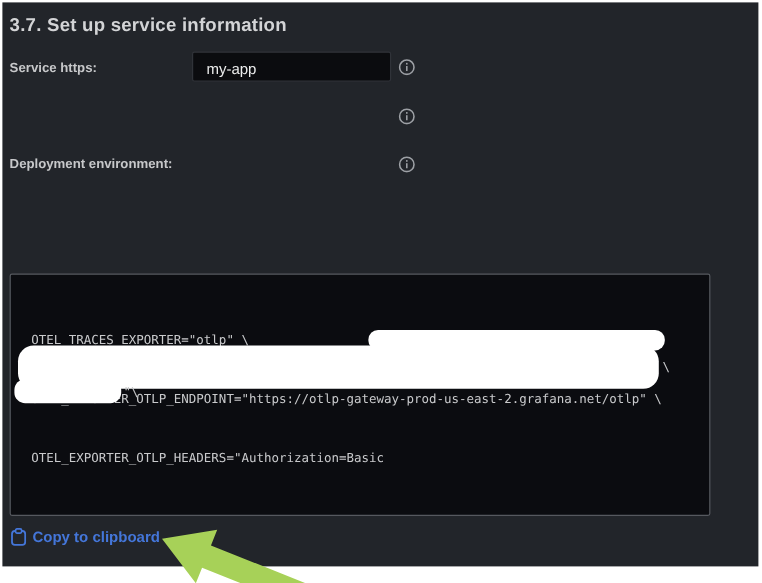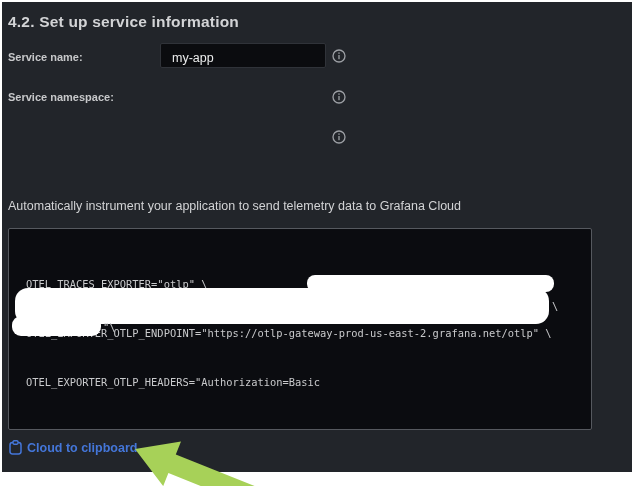--- a/index.html
+++ b/index.html
@@ -55,51 +55,50 @@
   }
   svg{ display:block; }
   #arrow-layer{ position:absolute; left:0; top:0; pointer-events:none; }
 </style>
 </head>
 <body>
 
 <div id="screen">
   <div class="panel"></div>
 
-  <h2 class="sec abs" style="left:8px; top:13px;">4.2. Set up service information</h2>
+  <h2 class="sec abs" style="left:8px; top:13px;">3.7. Set up service information</h2>
 
-  <div class="field-label abs" style="left:8px; top:51px;">Service name:</div>
+  <div class="field-label abs" style="left:8px; top:51px;">Service https:</div>
   <input class="text-input" style="top: 43px;" readonly="" value="my-app">
   <span class="info-icon" style="top:49px;">
     <svg width="14" height="14" viewBox="0 0 14 14">
       <circle cx="7" cy="7" r="6" fill="none" stroke="#9da0a5" stroke-width="1.3"></circle>
       <rect x="6.35" y="6" width="1.3" height="4.2" fill="#9da0a5"></rect>
       <rect x="6.35" y="3.4" width="1.3" height="1.4" fill="#9da0a5"></rect>
     </svg>
   </span>
 
-  <div class="field-label abs" style="left:8px; top:91px;">Service namespace:</div>
   <span class="info-icon" style="top:90px;">
     <svg width="14" height="14" viewBox="0 0 14 14">
       <circle cx="7" cy="7" r="6" fill="none" stroke="#9da0a5" stroke-width="1.3"></circle>
       <rect x="6.35" y="6" width="1.3" height="4.2" fill="#9da0a5"></rect>
       <rect x="6.35" y="3.4" width="1.3" height="1.4" fill="#9da0a5"></rect>
     </svg>
   </span>
 
+  <div class="field-label abs" style="left:8px; top:131px;">Deployment environment:</div>
   <span class="info-icon" style="top:130px;">
     <svg width="14" height="14" viewBox="0 0 14 14">
       <circle cx="7" cy="7" r="6" fill="none" stroke="#9da0a5" stroke-width="1.3"></circle>
       <rect x="6.35" y="6" width="1.3" height="4.2" fill="#9da0a5"></rect>
       <rect x="6.35" y="3.4" width="1.3" height="1.4" fill="#9da0a5"></rect>
     </svg>
   </span>
 
 
-  <div class="desc abs" style="left:8px; top:199px;">Automatically instrument your application to send telemetry data to Grafana Cloud</div>
 
   <div class="code-block">
     <div class="code-lines">
       <div class="code-line">OTEL_TRACES_EXPORTER="otlp" \</div>
       <div class="code-line">OTEL_EXPORTER_OTLP_ENDPOINT="https://otlp-gateway-prod-us-east-2.grafana.net/otlp" \</div>
       <div class="code-line">OTEL_EXPORTER_OTLP_HEADERS="Authorization=Basic</div>
       <div class="code-line"></div>
       
       
       
@@ -114,19 +113,19 @@
   <div class="blob" style="left:15px; top:288px; width:534px; height:36px; border-radius:13px;"></div>
   <div class="blob" style="left:12px; top:316px; width:89px; height:20px; border-radius:9px;"></div>
   <span class="frag" style="left:552px; top:300px;">\</span>
   <span class="frag" style="left:103px; top:321px;">"\</span>
 
   <a class="copy-link">
     <svg width="13" height="15" viewBox="0 0 13 15">
       <rect x="1" y="2.5" width="11" height="11.5" rx="2.4" fill="none" stroke="#4476d9" stroke-width="1.5"></rect>
       <rect x="4" y="0.8" width="5" height="3.4" rx="1.1" fill="#22252a" stroke="#4476d9" stroke-width="1.4"></rect>
     </svg>
-    <span>Cloud to clipboard</span>
+    <span>Copy to clipboard</span>
   </a>
 
   <svg id="arrow-layer" width="635" height="486" viewBox="0 0 635 486">
     <polygon points="135,449 181,441.5 175.8,454.5 268.6,491.6 261.2,510.2 168.4,473.1 163.2,486.1" fill="#a7d158"></polygon>
   </svg>
 </div>
 
 </body></html>

